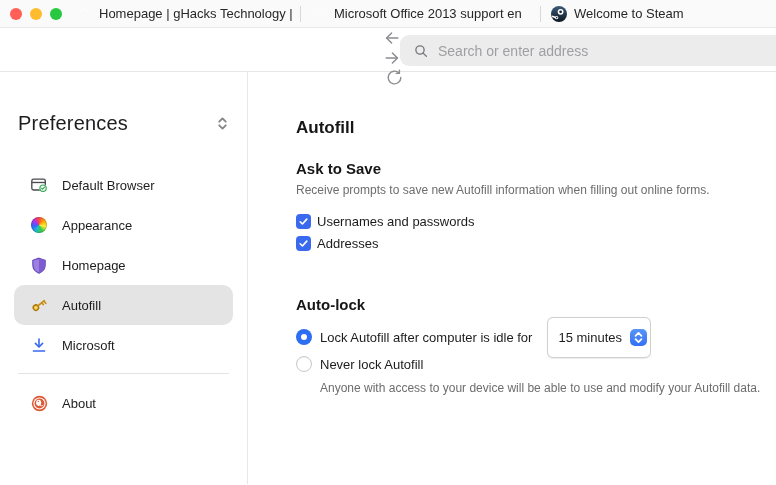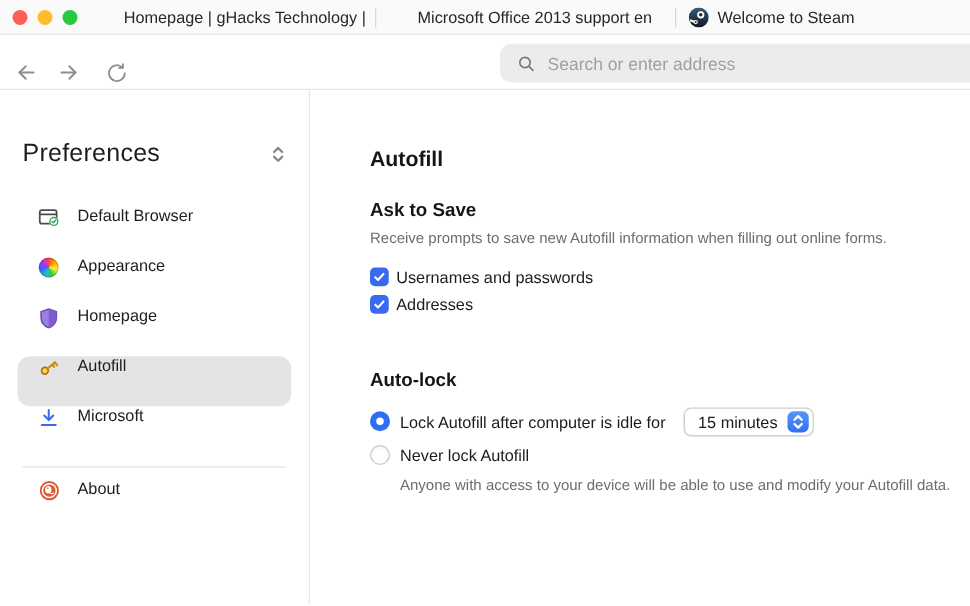--- a/index.html
+++ b/index.html
@@ -23,38 +23,38 @@
   .favicon { width:16px; height:16px; flex:none; display:inline-flex; }
   .flame-ball { width:16px; height:16px; border-radius:50%;
     background:radial-gradient(circle at 38% 68%, #fond 0%, #f9d276 0%, #f4a93c 45%, #ec7519 75%, #e05a1d 100%);
     position:relative; }
   .flame-ball::after { content:""; position:absolute; left:4px; top:3px; width:7px; height:7px;
     border-radius:50%; border:1.5px solid rgba(255,255,255,.75); border-bottom-color:transparent;
     border-left-color:transparent; transform:rotate(-35deg); }
 
   
   .navbar { height:44px; background:#fff; border-bottom:1px solid #e7e6e6;
-    position:relative; display:flex; align-items:flex-end; }
+    position:relative; display:flex; align-items:center;flex-direction:column; }
   .navbtn { width:26px; height:26px; display:flex; align-items:center; justify-content:center;
     margin-left:8px; color:#8d8d92; }
   .navbtn svg { display:block; }
   .addressbar { position:absolute; left:400px; right:-10px; top:7px; height:31px;
     background:#edecec; border-radius:9px; display:flex; align-items:center;
     padding-left:13px; gap:9px; }
   .addressbar .ph { font-size:14px; color:#9f9fa3; }
 
   
   .content { display:flex; height:412px; }
   .sidebar { width:248px; flex:none; border-right:1px solid #e7e7e7; padding-top:40px; }
   .side-title-row { display:flex; align-items:center; justify-content:space-between;
     padding:0 18px; }
   .side-title { font-size:20px; font-weight:500; color:#1d1d1f; letter-spacing:.2px; }
   .menu { margin-top:30px; }
   .side-item { height:40px; margin:0 14px; border-radius:10px; display:flex;
-    align-items:flex-start; gap:14px; padding:0 16px; font-size:13px; color:#1d1d1f; }
+    align-items:center; gap:14px; padding:0 16px; font-size:13px; color:#1d1d1f; }
   .side-item.selected { background:#e5e4e4; }
   .side-item .icn { width:18px; height:18px; flex:none; display:inline-flex;
     align-items:center; justify-content:center; }
   .appearance-wheel { width:16px; height:16px; border-radius:50%;
     background:conic-gradient(#f44,#fa0,#fe4,#3c4,#2bc,#36f,#a3e,#f44);
     box-shadow:inset 0 0 0 1px rgba(0,0,0,.18); }
   .side-divider { height:1px; background:#e3e3e3; margin:8px 18px 9px 18px; }
 
   .main { flex:1; padding:46px 8px 0 48px; }
   .h1 { font-size:17px; font-weight:700; color:#161616; }
@@ -66,21 +66,21 @@
     display:flex; align-items:center; justify-content:center; }
   .h2.autolock { margin-top:42px; }
   .radiorow { display:flex; align-items:center; gap:8px; margin-top:13px;
     font-size:13px; color:#1c1c1c; height:22px; }
   .radiorow + .radiorow { margin-top:5px; }
   .radio { width:16px; height:16px; border-radius:50%; flex:none; position:relative; }
   .radio.on { background:#2f6ef2; }
   .radio.on::after { content:""; position:absolute; left:5px; top:5px; width:6px; height:6px;
     border-radius:50%; background:#fff; }
   .radio.off { background:#fff; border:1px solid #c9c9c9; box-shadow:inset 0 1px 2px rgba(0,0,0,.06); }
-  .select { display:inline-flex; align-items:center; gap:8px; height:23px;
+  .select { display:inline-flex; align-items:center; gap:8px; height:41px;
     border:1px solid #d1d0d0; border-radius:6px; background:#fff; margin-left:7px;
     padding:0 3px 0 10px; font-size:13px; color:#1c1c1c; box-shadow:0 .5px 1px rgba(0,0,0,.08); }
   .stepper { width:17px; height:17px; border-radius:5px;
     background:linear-gradient(#5795f8,#3370f4); display:flex; align-items:center;
     justify-content:center; }
   .sub-desc { margin-left:24px; margin-top:6px; font-size:12px; color:#6d6d6d; }
   .import-btn { margin-top:39px; display:inline-block; background:#fff;
     border:1px solid #d2d1d1; border-radius:7px; padding:5px 12px 6px 12px;
     font-size:13px; color:#1c1c1c; font-family:inherit; }
 </style>

